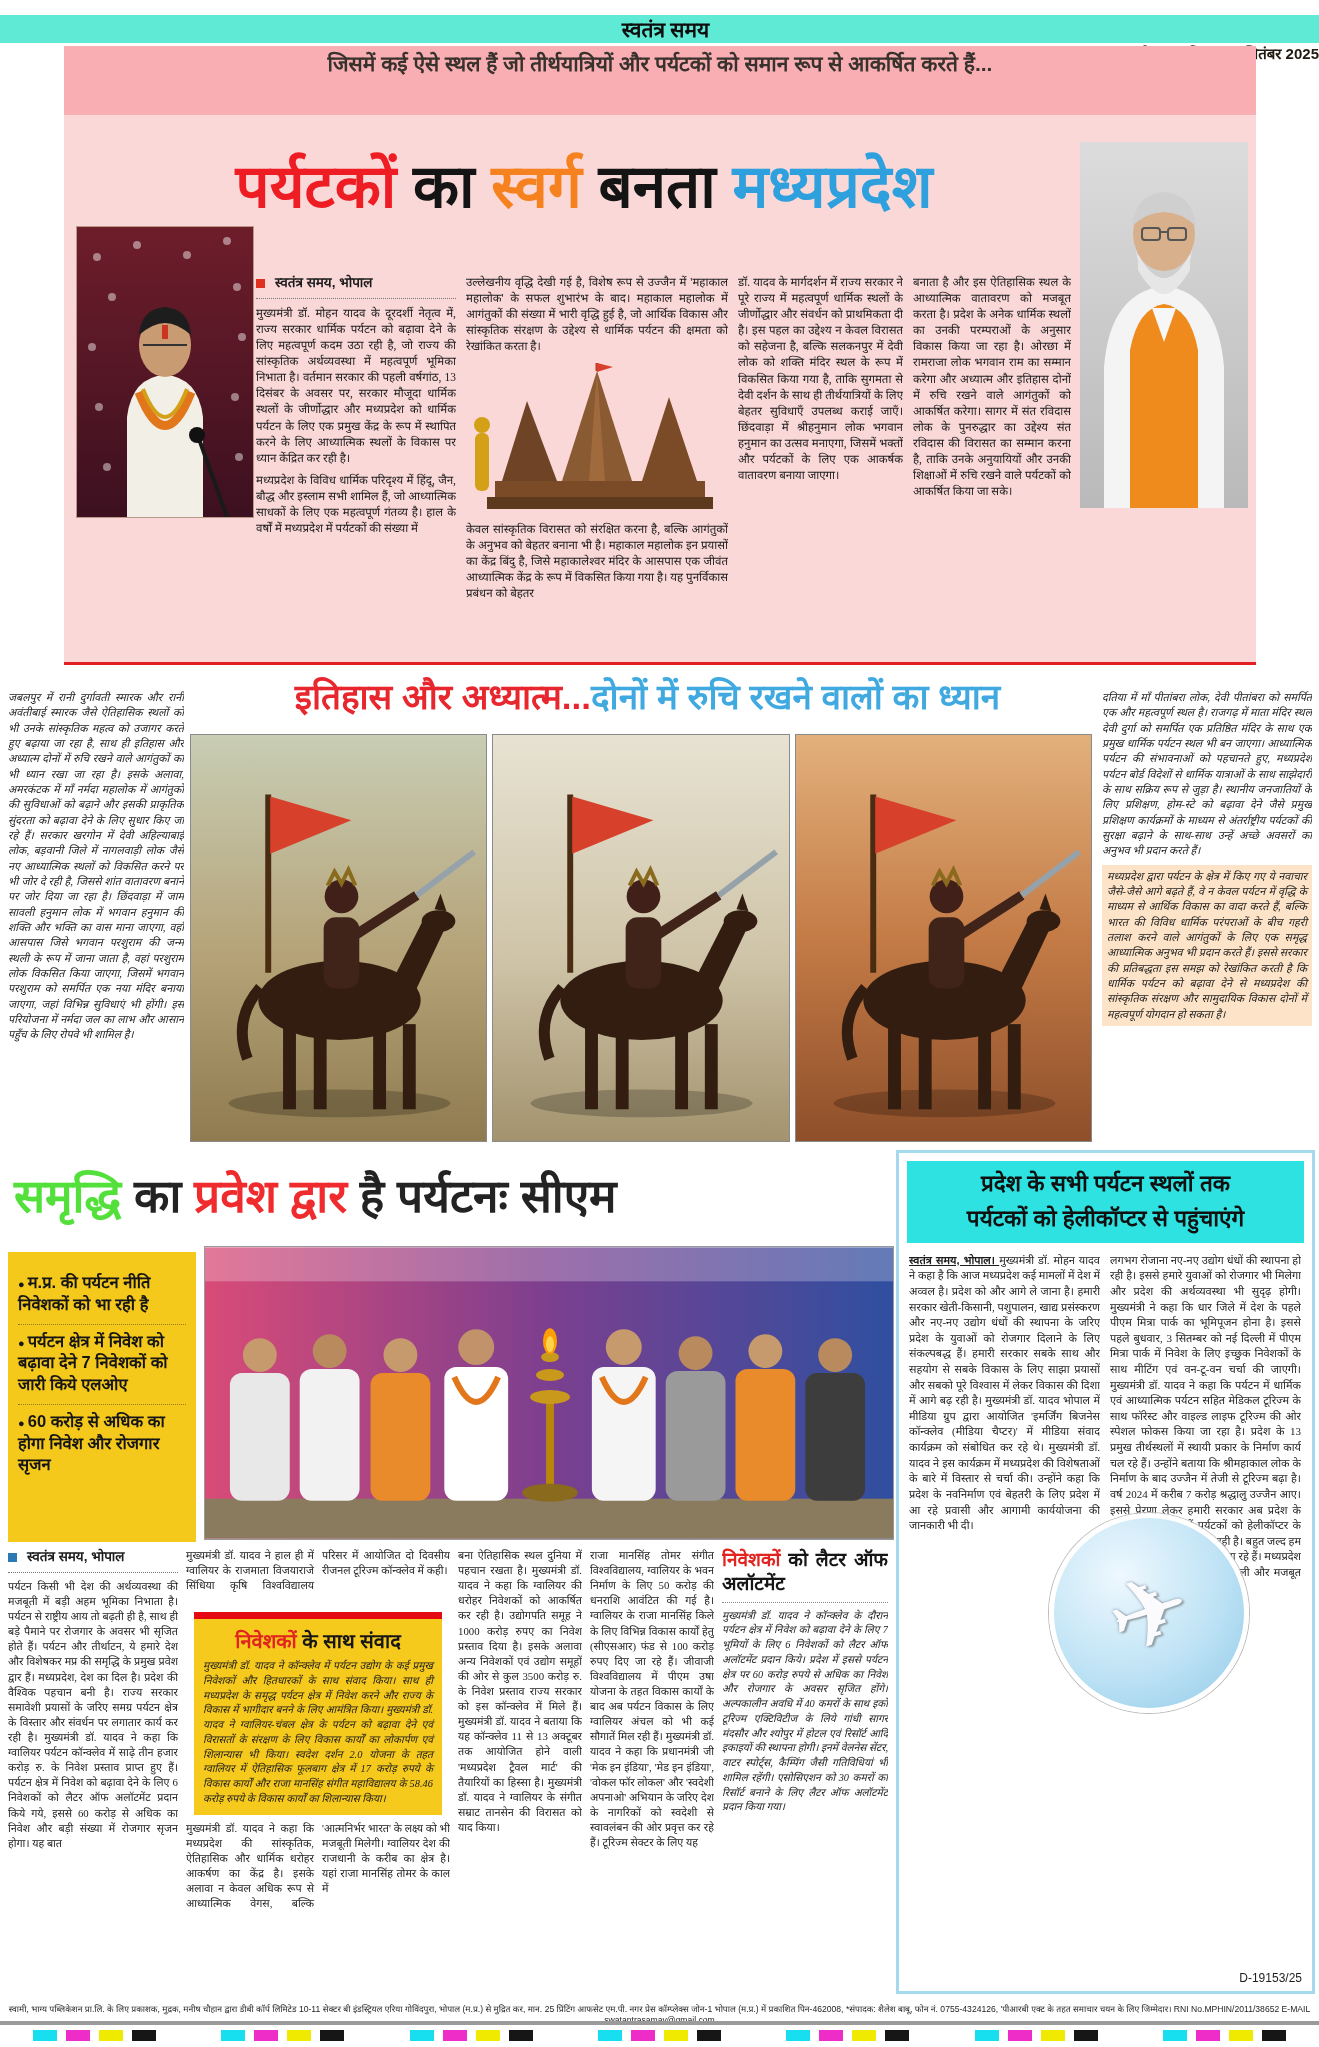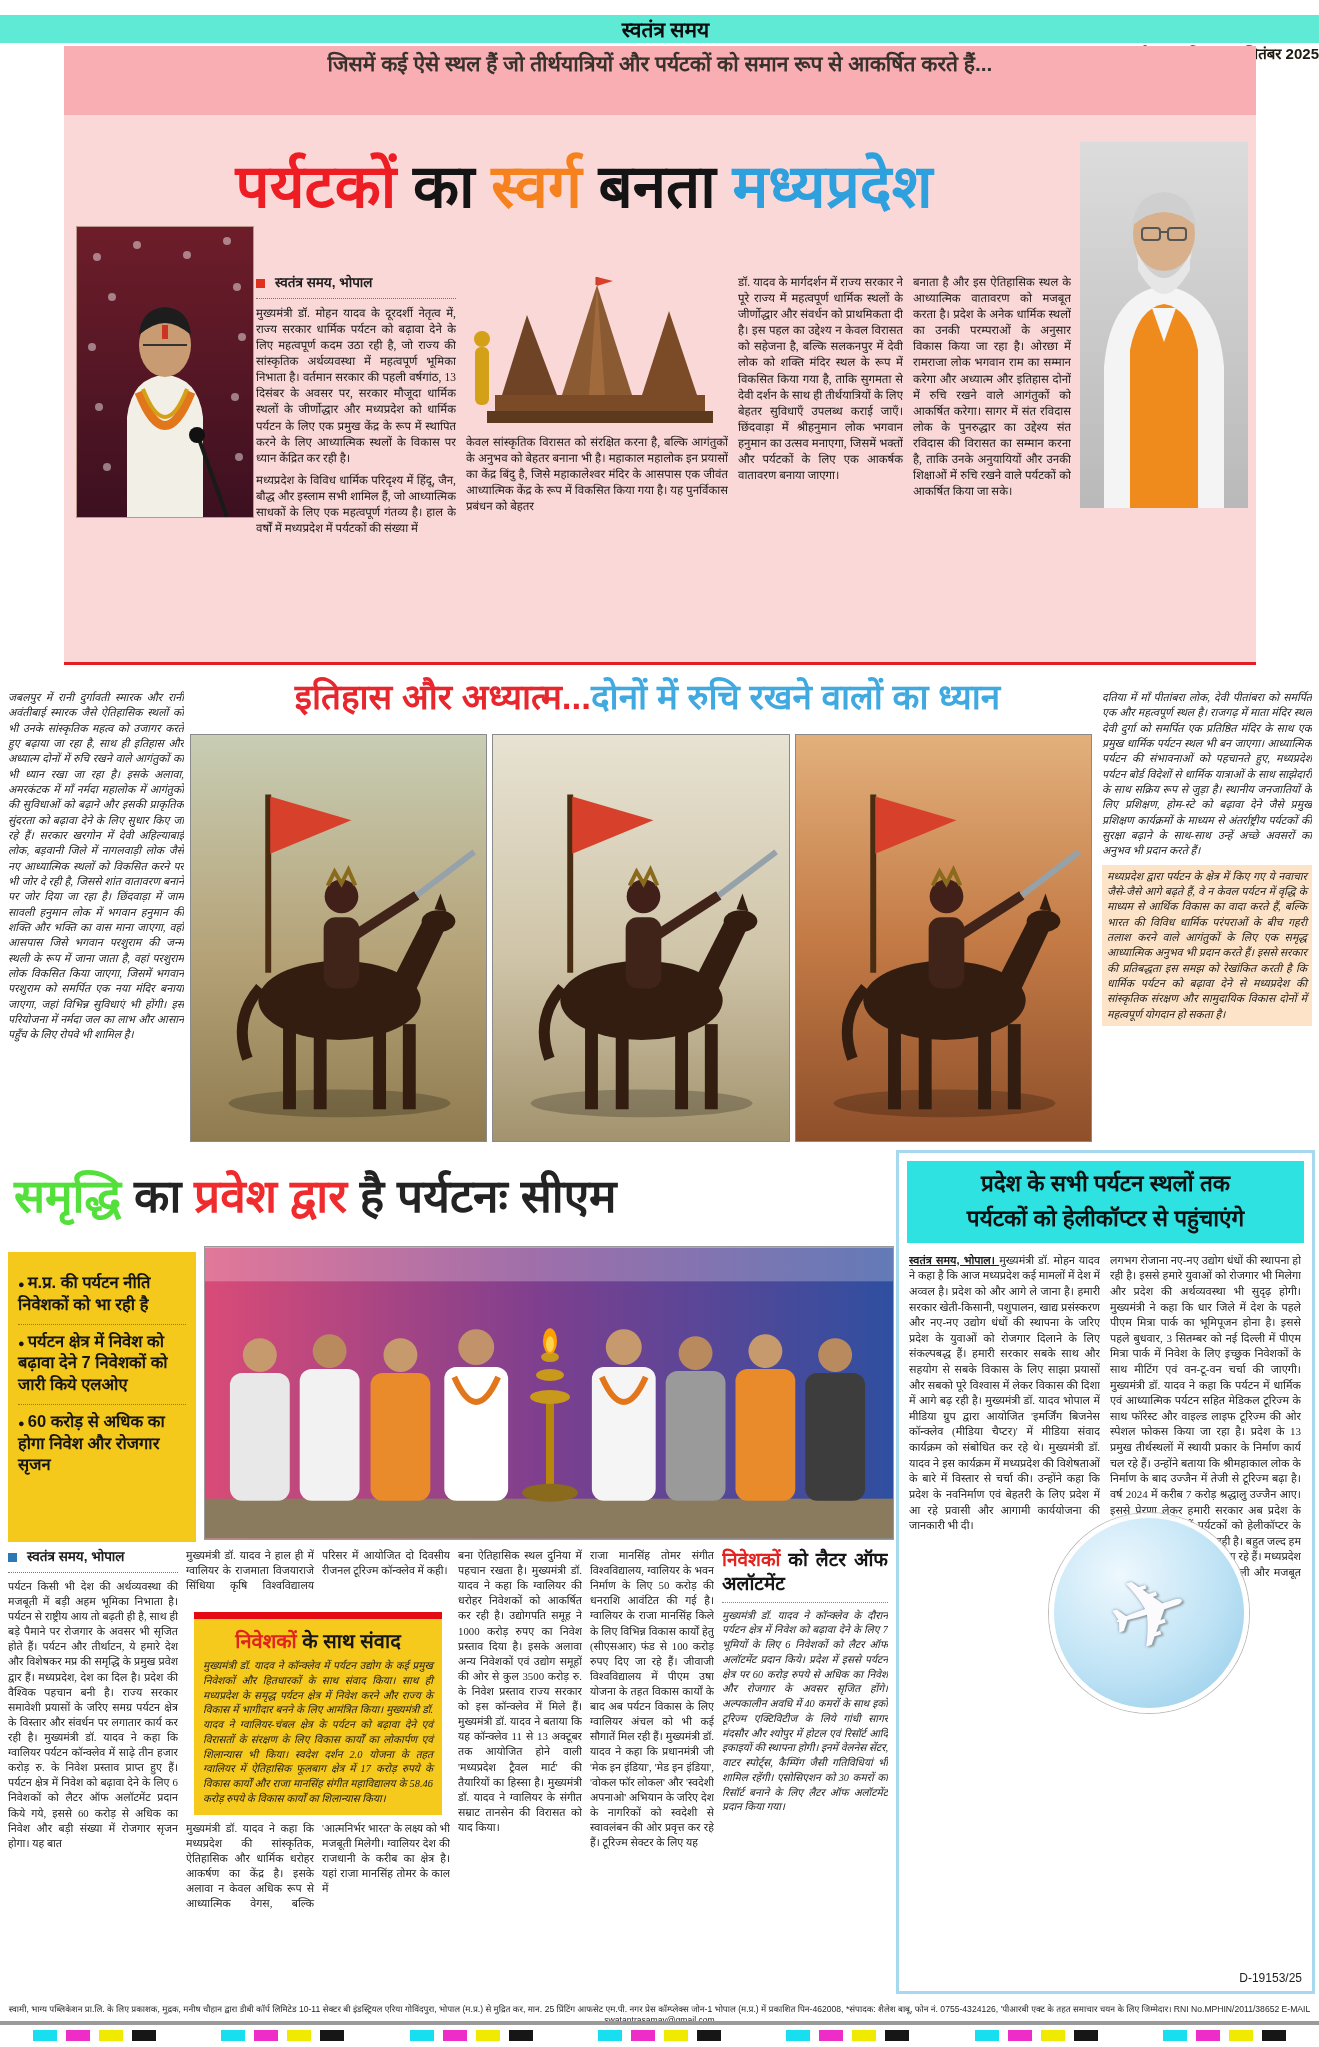--- a/index.html
+++ b/index.html
@@ -198,20 +198,21 @@
     <div class="lead-article">
       <div class="ncol lead-c1">
         <div class="byline-row">
           <span class="sq sq-red"></span>
           <span>स्वतंत्र समय, भोपाल</span>
         </div>
         <p>मुख्यमंत्री डॉ. मोहन यादव के दूरदर्शी नेतृत्व में, राज्य सरकार धार्मिक पर्यटन को बढ़ावा देने के लिए महत्वपूर्ण कदम उठा रही है, जो राज्य की सांस्कृतिक अर्थव्यवस्था में महत्वपूर्ण भूमिका निभाता है। वर्तमान सरकार की पहली वर्षगांठ, 13 दिसंबर के अवसर पर, सरकार मौजूदा धार्मिक स्थलों के जीर्णोद्धार और मध्यप्रदेश को धार्मिक पर्यटन के लिए एक प्रमुख केंद्र के रूप में स्थापित करने के लिए आध्यात्मिक स्थलों के विकास पर ध्यान केंद्रित कर रही है।</p>
         <p>मध्यप्रदेश के विविध धार्मिक परिदृश्य में हिंदू, जैन, बौद्ध और इस्लाम सभी शामिल हैं, जो आध्यात्मिक साधकों के लिए एक महत्वपूर्ण गंतव्य है। हाल के वर्षों में मध्यप्रदेश में पर्यटकों की संख्या में</p>
       </div>
       <div class="ncol lead-c2">
+        <p>उल्लेखनीय वृद्धि देखी गई है, विशेष रूप से उज्जैन में 'महाकाल महालोक' के सफल शुभारंभ के बाद। महाकाल महालोक में आगंतुकों की संख्या में भारी वृद्धि हुई है, जो आर्थिक विकास और सांस्कृतिक संरक्षण के उद्देश्य से धार्मिक पर्यटन की क्षमता को रेखांकित करता है।</p>
         <svg class="collage" viewBox="0 0 260 150">
           <polygon points="130,8 95,118 165,118" fill="#8a5a33"></polygon>
           <polygon points="130,8 122,118 138,118" fill="#a06a3c"></polygon>
           <polygon points="60,38 35,118 90,118" fill="#6f4426"></polygon>
           <polygon points="202,34 175,118 230,118" fill="#7a4b26"></polygon>
           <line x1="130" y1="8" x2="130" y2="-2" stroke="#c23b2a" stroke-width="3"></line>
           <polygon points="130,0 146,4 130,9" fill="#d7402b"></polygon>
           <rect x="28" y="118" width="210" height="16" fill="#7a4b26"></rect>
           <rect x="20" y="134" width="226" height="12" fill="#5d3a1e"></rect>
           <rect x="8" y="70" width="14" height="58" rx="6" fill="#d4a017"></rect>

